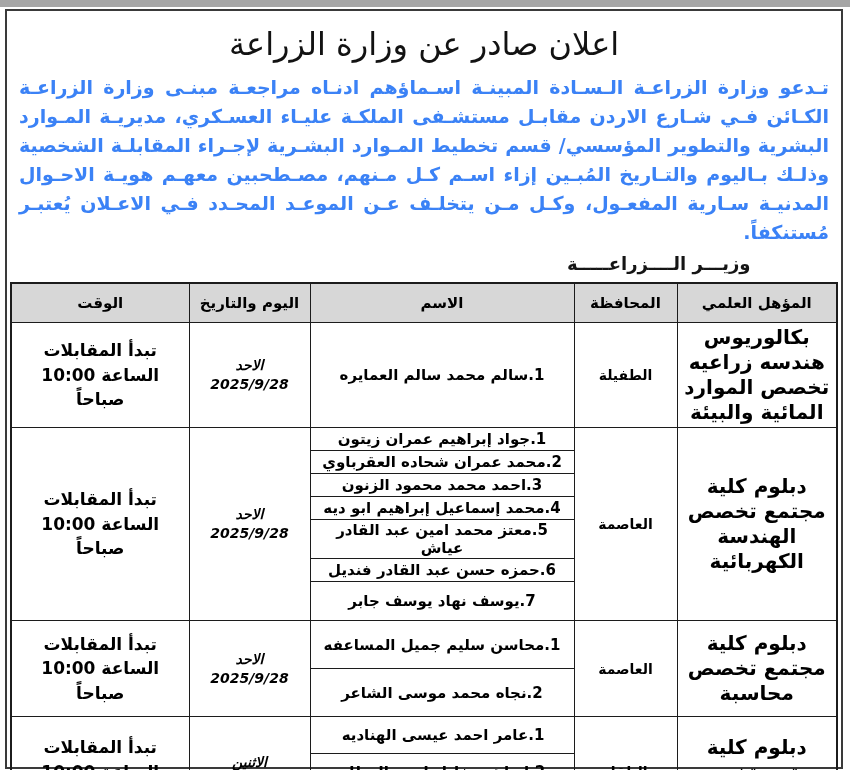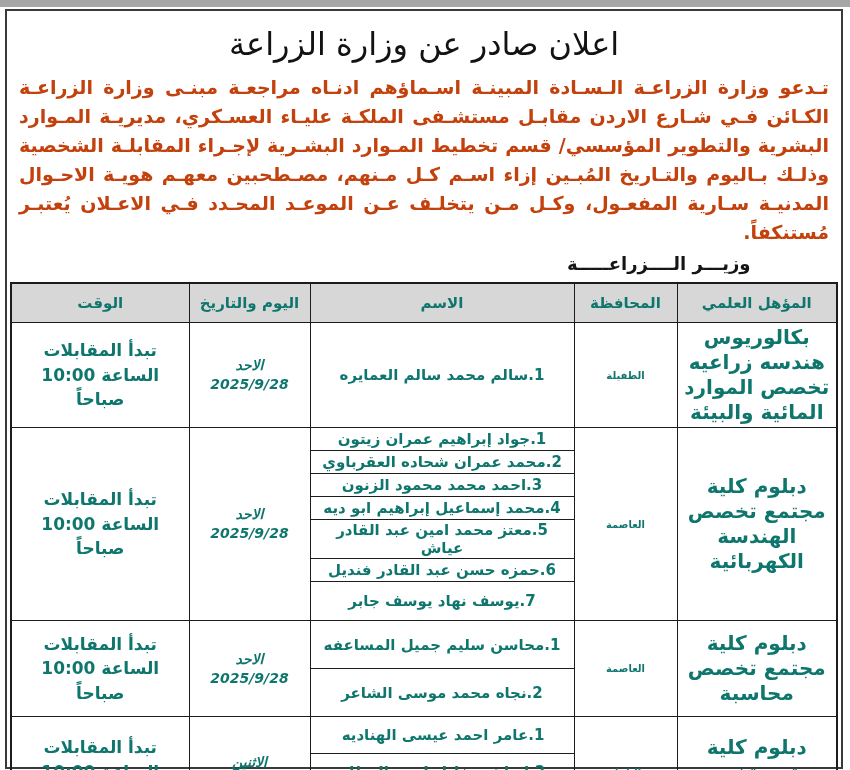--- a/index.html
+++ b/index.html
@@ -12,39 +12,39 @@
     position:absolute;top:9px;left:5px;width:838px;height:760px;
     border:2px solid #3a3a3a;background:#ffffff;box-sizing:border-box;
     direction:rtl;
   }
   .title{
     text-align:center;font-size:32px;font-weight:normal;color:#121212;
     margin:14px 0 10px 0;letter-spacing:0px;
   }
   .body-text{
     margin:0 12px;font-size:19px;font-weight:bold;line-height:29px;
-    text-align:justify;color:#c2410c;
+    text-align:justify;color:#3b82f6;
   }
   .signature{
     font-size:18px;font-weight:bold;color:#151515;
     text-align:left;padding-left:560px;margin:6px 0 8px 0;white-space:nowrap;
     direction:rtl;
   }
   table.schedule{
     width:826px;margin:4px auto 0 auto;border-collapse:collapse;direction:rtl;
     table-layout:fixed;
   }
   table.schedule th,table.schedule td{
     border:1px solid #1c1c1c;text-align:center;vertical-align:middle;
-    font-weight:bold;color:#0f766e;overflow:hidden;
+    font-weight:bold;color:#000000;overflow:hidden;
   }
   table.schedule{border:2px solid #1c1c1c;}
   th{background:#d7d7d7;height:36px;font-size:15px;}
   td.qual{font-size:20px;line-height:1.25;padding:2px 3px;}
-  td.gov{font-size:10px;}
+  td.gov{font-size:14px;}
   td.name{font-size:15px;padding:1px 6px;}
   td.datecell{font-size:14px;line-height:1.35;font-style:italic;}
   td.timecell{font-size:17px;line-height:1.45;padding:0 16px;}
   tr.h46 td.name{height:45px;}
   tr.h21 td.name{height:20px;}
   tr.h37 td.name{height:36px;}
   tr.h35 td.name{height:34px;padding-left:8px;}
   .day{display:block;}
   .date{display:block;}
 </style>

